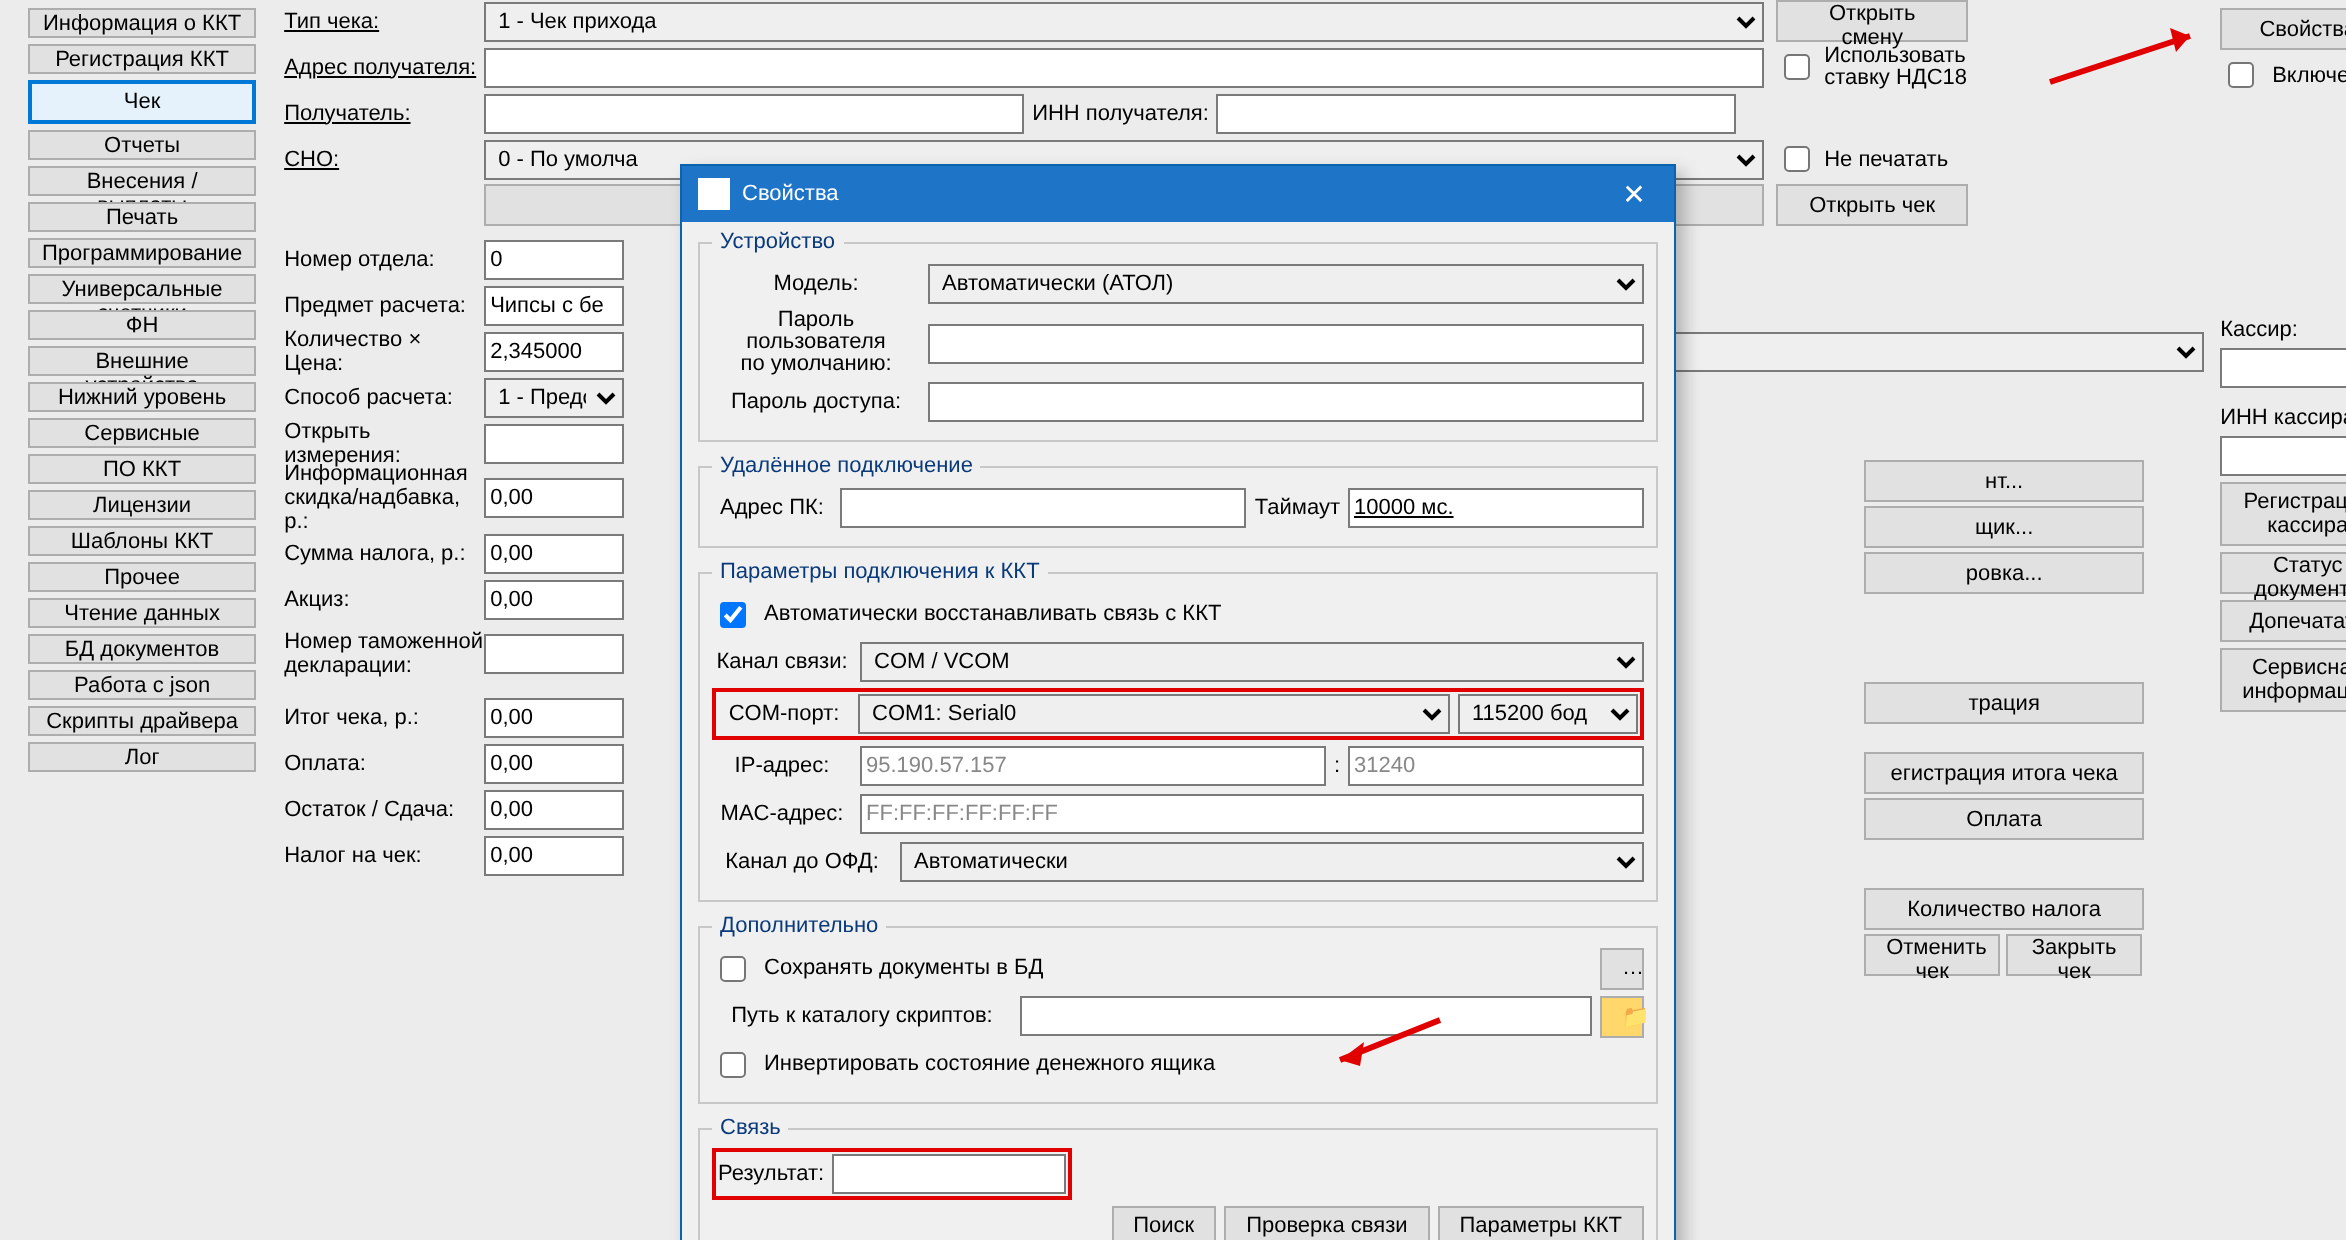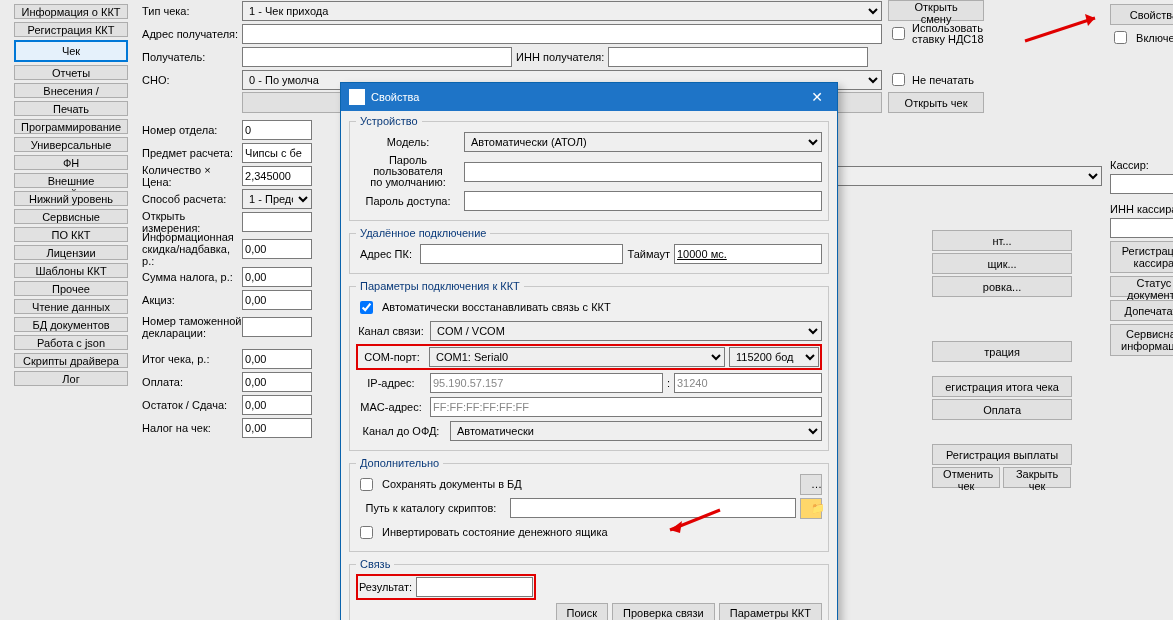--- a/index.html
+++ b/index.html
@@ -6,21 +6,21 @@
   body { margin: 0; background: #ececec; width: 1173px; height: 620px; position: relative; overflow: hidden; }
 
   .main { display: flex; height: 100%; }
   .sidebar { width: 152px; padding: 4px 8px 4px 14px; display: flex; flex-direction: column; gap: 3px; }
   .sidebar button { height: 15px; background: #e1e1e1; border: 1px solid #adadad; cursor: pointer; }
   .sidebar button.active { border: 2px solid #0078d7; background:#e5f1fb; height:22px;}
 
   .center { flex: 1; position: relative; padding: 0 6px; }
   .row { display: flex; align-items: center; margin-bottom: 2px; height: 21px; }
   .row label { width: 100px; color:#000; }
-  .row label.wide { width: 100px; }
+  .row label.wide { width: 100px; text-decoration: underline; }
   select, input[type=text] { border: 1px solid #7a7a7a; background: #fff; height: 20px; padding: 0 2px; }
   select { background: #efefef; }
   .btn { background: #e1e1e1; border: 1px solid #adadad; height: 21px; padding: 0 10px; cursor: pointer; }
 
   .rightcol { width: 150px; padding: 4px 10px 4px 2px; display:flex; flex-direction:column; gap:3px; }
   .rightcol .btn { width: 100%; }
   .rightcol .lbl { margin-top:6px; }
   .rightcol input[type=text]{ width:100%; }
 
   
@@ -179,21 +179,21 @@
       <div class="col3" style="top:230px">
         <button class="btn">нт...</button>
         <button class="btn">щик...</button>
         <button class="btn">ровка...</button>
         <div style="height:40px"></div>
         <button class="btn">трация</button>
         <div style="height:10px"></div>
         <button class="btn" style="width:140px">егистрация итога чека</button>
         <button class="btn">Оплата</button>
         <div style="height:20px"></div>
-        <button class="btn">Регистрация выплаты</button>
+        <button class="btn">Количество налога</button>
         <div style="display:flex;gap:3px">
           <button class="btn" style="width:68px">Отменить чек</button>
           <button class="btn" style="width:68px">Закрыть чек</button>
         </div>
       </div>
     </div>
   </div>
 
   <div class="rightcol">
     <button class="btn">Свойства</button>

